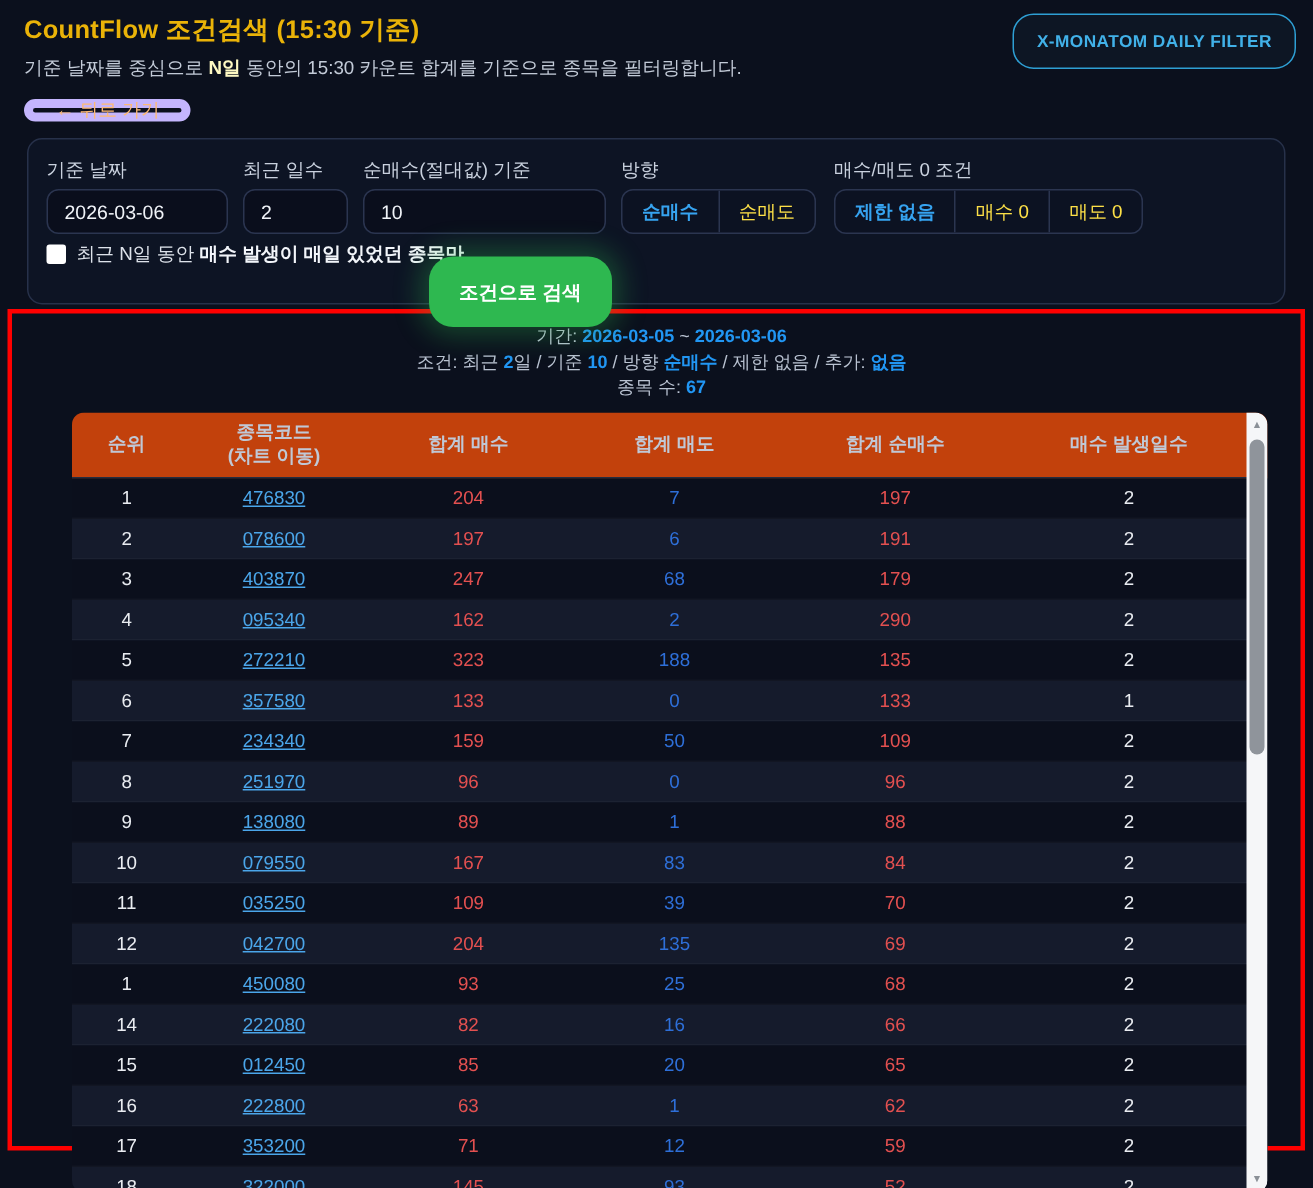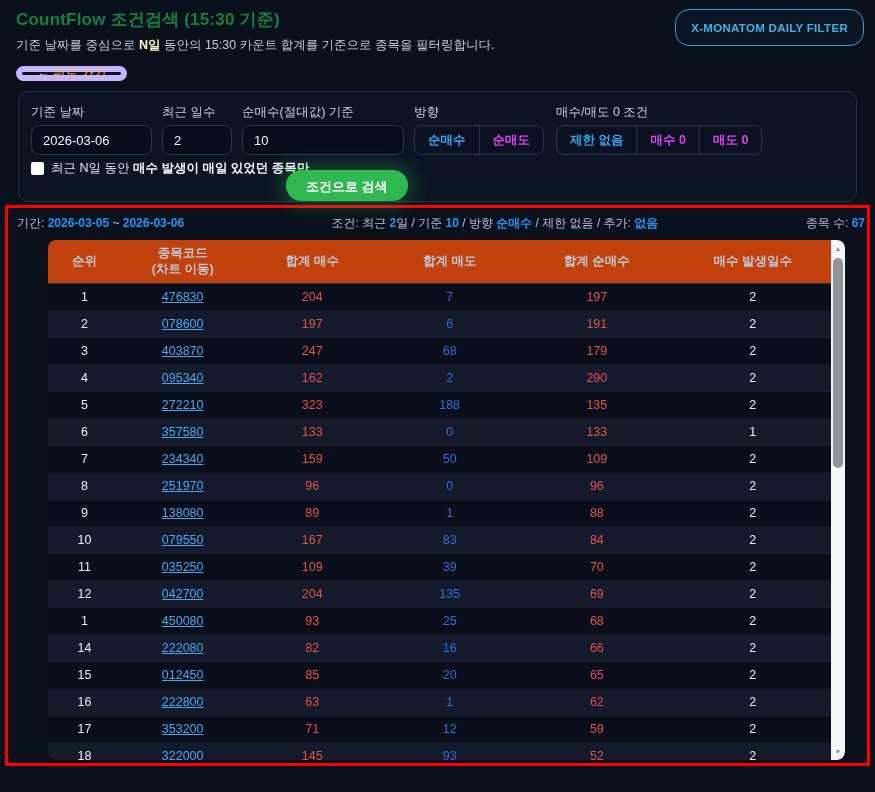--- a/index.html
+++ b/index.html
@@ -6,21 +6,21 @@
   html,body { width:875px; height:792px; }
   body {
     background:#0b101d;
     font-family:"Liberation Sans","DejaVu Sans",sans-serif;
     color:#e8ebf1;
     overflow:hidden;
     position:relative;
   }
   
   .header { padding:8px 16px 0 16px; position:relative; }
-  .title { font-size:17px; font-weight:bold; color:#15803d; letter-spacing:0.2px; }
+  .title { font-size:17px; font-weight:bold; color:#eab308; letter-spacing:0.2px; }
   .subtitle { margin-top:6px; font-size:12.5px; color:#c3cbd8; }
   .subtitle b { color:#fef9c3; }
   .xmon-btn {
     position:absolute; right:11px; top:9px;
     height:37px; padding:0 15px;
     border:1px solid #2e9fd4; border-radius:14px;
     background:rgba(20,40,60,0.25);
     color:#41b1e8; font-size:11.5px; font-weight:bold;
     display:flex; align-items:center; cursor:pointer; letter-spacing:0.3px;
   }
@@ -47,51 +47,51 @@
     font-family:"Liberation Sans","DejaVu Sans",sans-serif;
   }
   .w-date { width:121px; } .w-days { width:70px; } .w-thr { width:162px; }
   .seg { margin-right:12px; }
   .seg-box {
     display:flex; height:30px; border:1px solid #2b3550; border-radius:8px;
     overflow:hidden; background:#0c1222;
   }
   .seg-item {
     display:flex; align-items:center; padding:0 13px; font-size:12.5px;
-    color:#d946ef; cursor:pointer; border-left:1px solid #2b3550;font-weight:bold;
+    color:#fde047; cursor:pointer; border-left:1px solid #2b3550;
   }
   .seg-item:first-child { border-left:none; }
   .seg-item.selected { color:#36a3f0; font-weight:bold; }
   .extra-label { font-size:12.5px; color:#c9d1de; margin-top:11px; }
   .check-row { display:flex; align-items:center; margin-top:5px; }
   .checkbox {
     width:13px; height:13px; background:#ffffff; border-radius:2px;
     margin-right:7px; flex:none; cursor:pointer;
   }
   .check-label { font-size:12.5px; color:#dde2ea; }
   .check-label b { color:#f2f5fa; }
   .search-btn {
     position:absolute; left:267px; top:78px; z-index:5;
-    height:31px; padding:8px 20px;
+    height:47px; padding:8px 20px;
     background:#2eb850; border:none; border-radius:16px;
     color:#ffffff; font-size:13px; font-weight:bold; cursor:pointer;
     box-shadow:0 0 18px 6px rgba(46,190,80,0.30);
     font-family:"Liberation Sans","DejaVu Sans",sans-serif;
   }
   
   .results-box {
     margin:3px 5px 0 5px;
     border:3px solid #ff0000;
     background:#0b101d;
     height:561px;
     padding:5px 0 0 0;
   }
   .info-row {
     display:flex; justify-content:space-between; align-items:center;
-    padding:2px 2px 0 9px; font-size:12px; color:#b9c2d1; white-space:pre-wrap;
+    padding:2px 2px 0 9px; font-size:12px; color:#b9c2d1; white-space:pre-wrap;flex-direction:column;
   }
   .info-row .hl { color:#2196f3; font-weight:bold; }
   .table-wrap {
     margin:8px 22px 0 40px;
     height:520px; overflow:hidden; position:relative;
     background:#0c1220; border-radius:8px;
   }
   .t-header {
     display:grid; grid-template-columns:9.3% 15.8% 17.3% 17.8% 19.8% 20%;
     height:44px; padding-right:14px;

